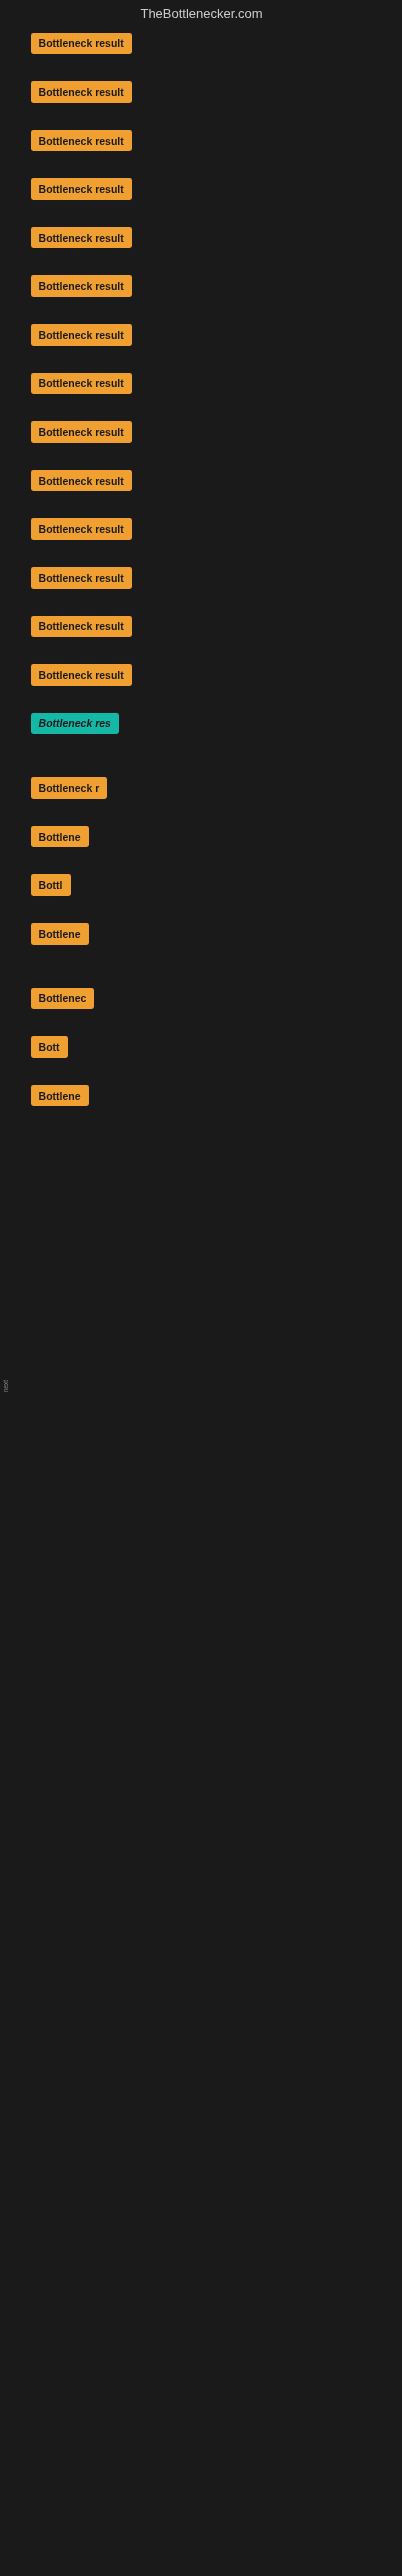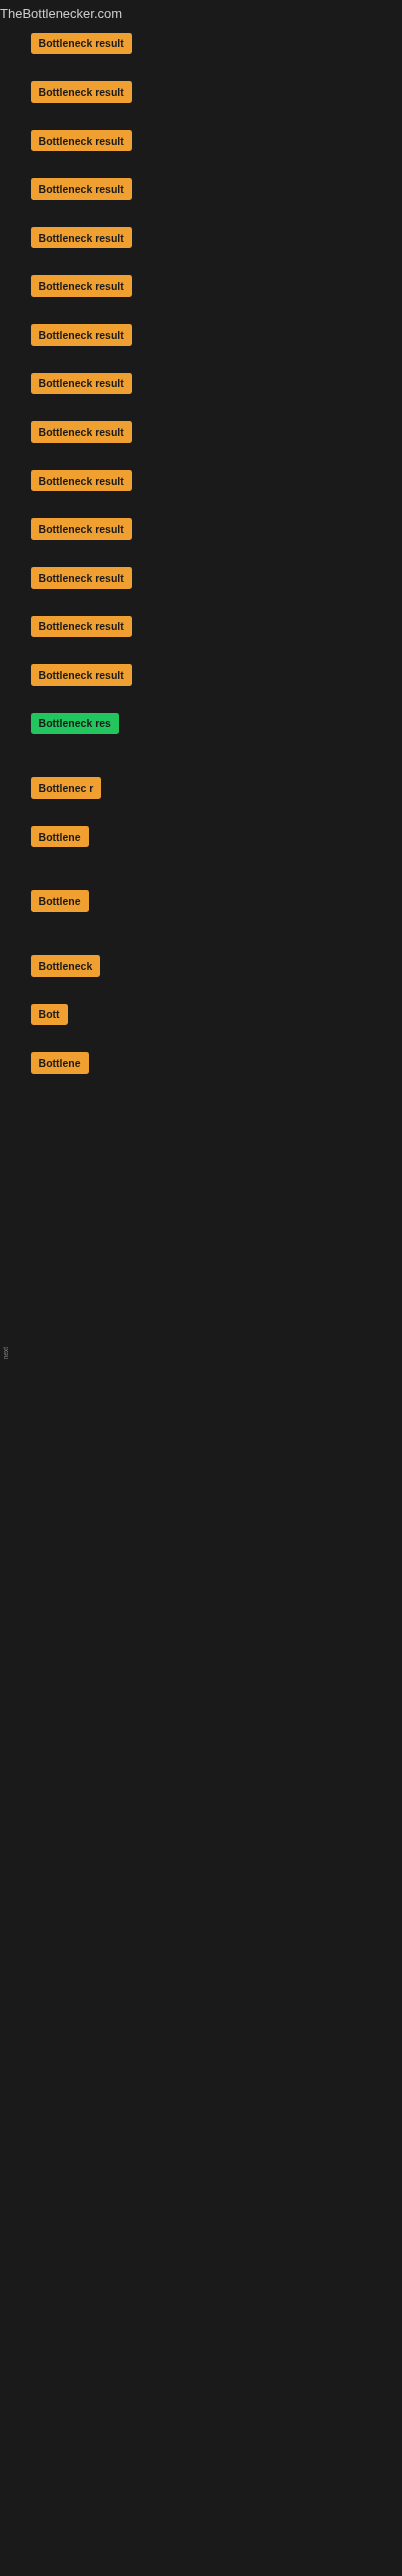--- a/index.html
+++ b/index.html
@@ -10,20 +10,21 @@
 
     body {
       width: 403px;
       min-height: 2576px;
       background-color: #1a1a1a;
       font-family: Arial, sans-serif;
       position: relative;
     }
 
     .site-title {
+      text-align: center;
       color: #cccccc;
       font-size: 13px;
       padding: 6.4px 0;
       background-color: #1a1a1a;
     }
 
     .bottleneck-item {
       margin: 0 0 4.8px 0;
       padding: 1.6px 0;
     }
@@ -102,32 +103,33 @@
     <div class="bottleneck-item"><div class="bottleneck-badge w-full" style="background-color: rgb(240, 160, 48); color: rgb(26, 26, 26);">Bottleneck result</div></div>
     <div class="row-spacer"></div>
     <div class="bottleneck-item"><div class="bottleneck-badge w-full" style="background-color: rgb(240, 160, 48); color: rgb(26, 26, 26);">Bottleneck result</div></div>
     <div class="row-spacer"></div>
     <div class="bottleneck-item"><div class="bottleneck-badge w-full" style="background-color: rgb(240, 160, 48); color: rgb(26, 26, 26);">Bottleneck result</div></div>
     <div class="row-spacer"></div>
     <div class="bottleneck-item"><div class="bottleneck-badge w-full" style="background-color: rgb(240, 160, 48); color: rgb(26, 26, 26);">Bottleneck result</div></div>
     <div class="row-spacer"></div>
     <div class="bottleneck-item"><div class="bottleneck-badge w-full" style="background-color: rgb(240, 160, 48); color: rgb(26, 26, 26);">Bottleneck result</div></div>
     <div class="row-spacer"></div>
-    <div class="bottleneck-item"><div class="bottleneck-badge w-14" style="background-color: #22c55e; color: rgb(26, 26, 26);">Bottleneck res</div></div>
+    <div class="bottleneck-item"><div class="bottleneck-badge w-14" style="background-color: #14b8a6; color: rgb(26, 26, 26); font-style: italic;">Bottleneck res</div></div>
     <div class="row-spacer"></div>
     <div class="row-spacer"></div>
-    <div class="bottleneck-item"><div class="bottleneck-badge w-13" style="background-color: rgb(240, 160, 48); color: rgb(26, 26, 26);">Bottlenec r</div></div>
+    <div class="bottleneck-item"><div class="bottleneck-badge w-13" style="background-color: rgb(240, 160, 48); color: rgb(26, 26, 26);">Bottleneck r</div></div>
     <div class="row-spacer"></div>
     <div class="bottleneck-item"><div class="bottleneck-badge w-12" style="background-color: rgb(240, 160, 48); color: rgb(26, 26, 26);">Bottlene</div></div>
     <div class="row-spacer"></div>
+    <div class="bottleneck-item"><div class="bottleneck-badge w-10" style="background-color: rgb(240, 160, 48); color: rgb(26, 26, 26);">Bottl</div></div>
     <div class="row-spacer"></div>
     <div class="bottleneck-item"><div class="bottleneck-badge w-11" style="background-color: rgb(240, 160, 48); color: rgb(26, 26, 26);">Bottlene</div></div>
     <div class="row-spacer"></div>
     <div class="row-spacer"></div>
-    <div class="bottleneck-item"><div class="bottleneck-badge w-11" style="background-color: rgb(240, 160, 48); color: rgb(26, 26, 26);">Bottleneck</div></div>
+    <div class="bottleneck-item"><div class="bottleneck-badge w-11" style="background-color: rgb(240, 160, 48); color: rgb(26, 26, 26);">Bottlenec</div></div>
     <div class="row-spacer"></div>
     <div class="bottleneck-item"><div class="bottleneck-badge w-8" style="background-color: rgb(240, 160, 48); color: rgb(26, 26, 26);">Bott</div></div>
     <div class="row-spacer"></div>
     <div class="bottleneck-item"><div class="bottleneck-badge w-10" style="background-color: rgb(240, 160, 48); color: rgb(26, 26, 26);">Bottlene</div></div>
     <div class="row-spacer"></div>
   </div>
 
 <div class="bottom-section">
   <span class="small-label">next</span>
 </div>

